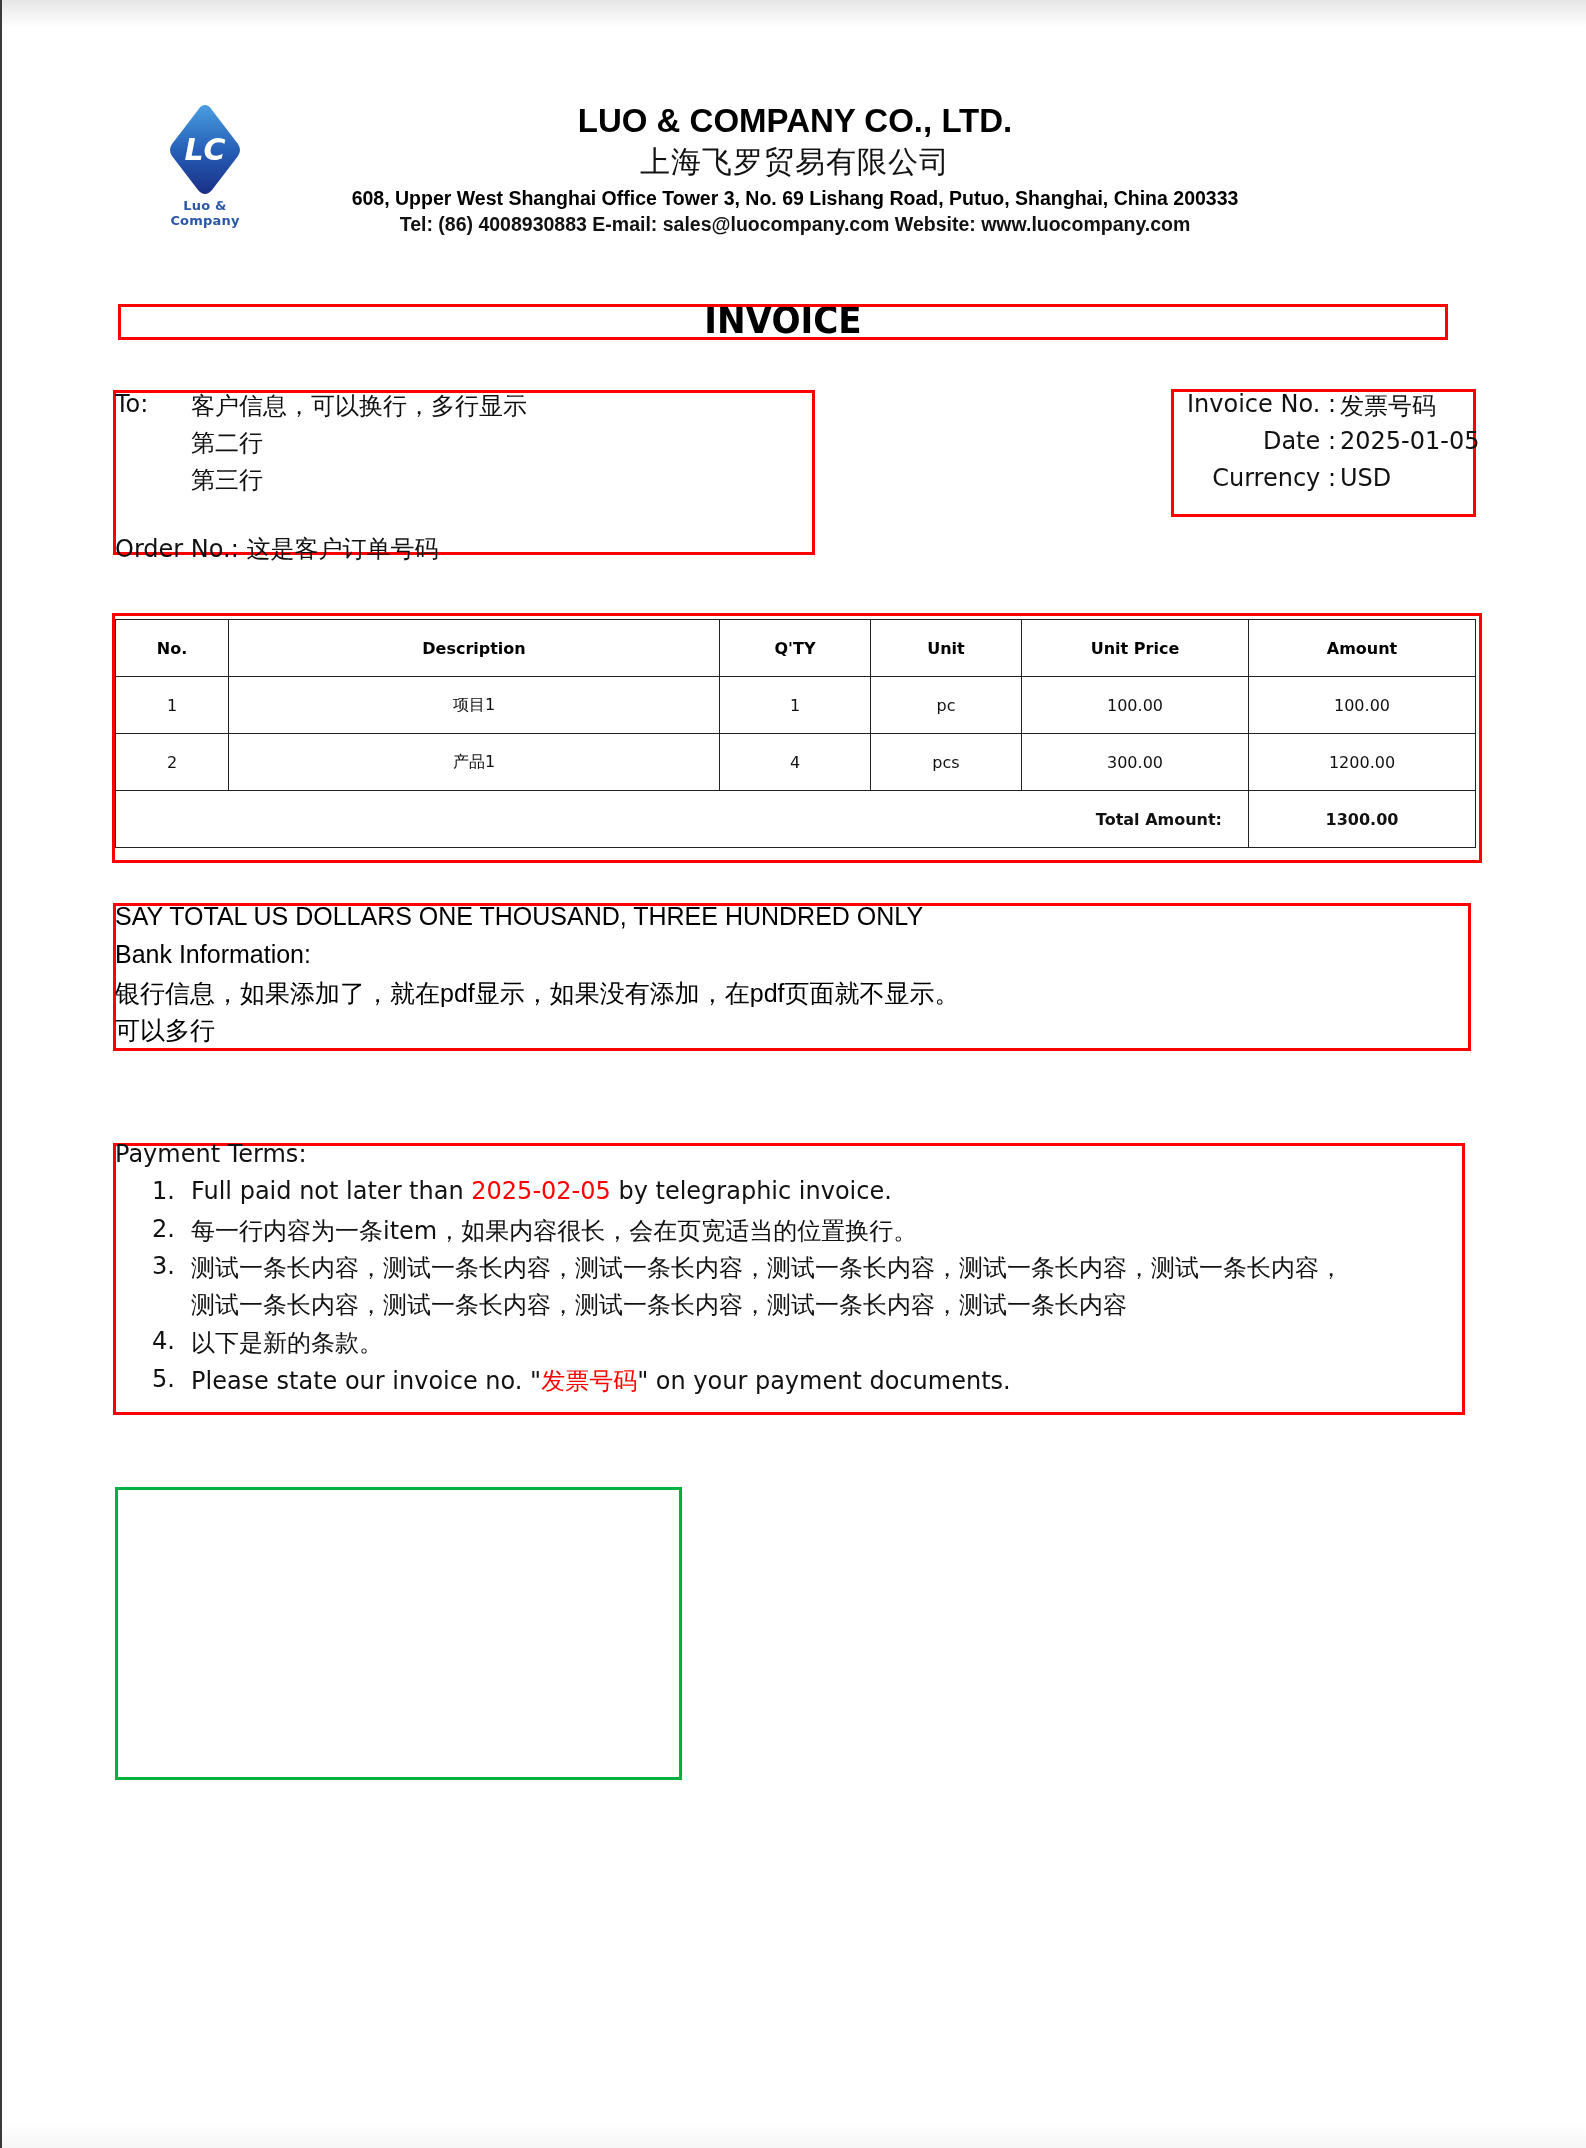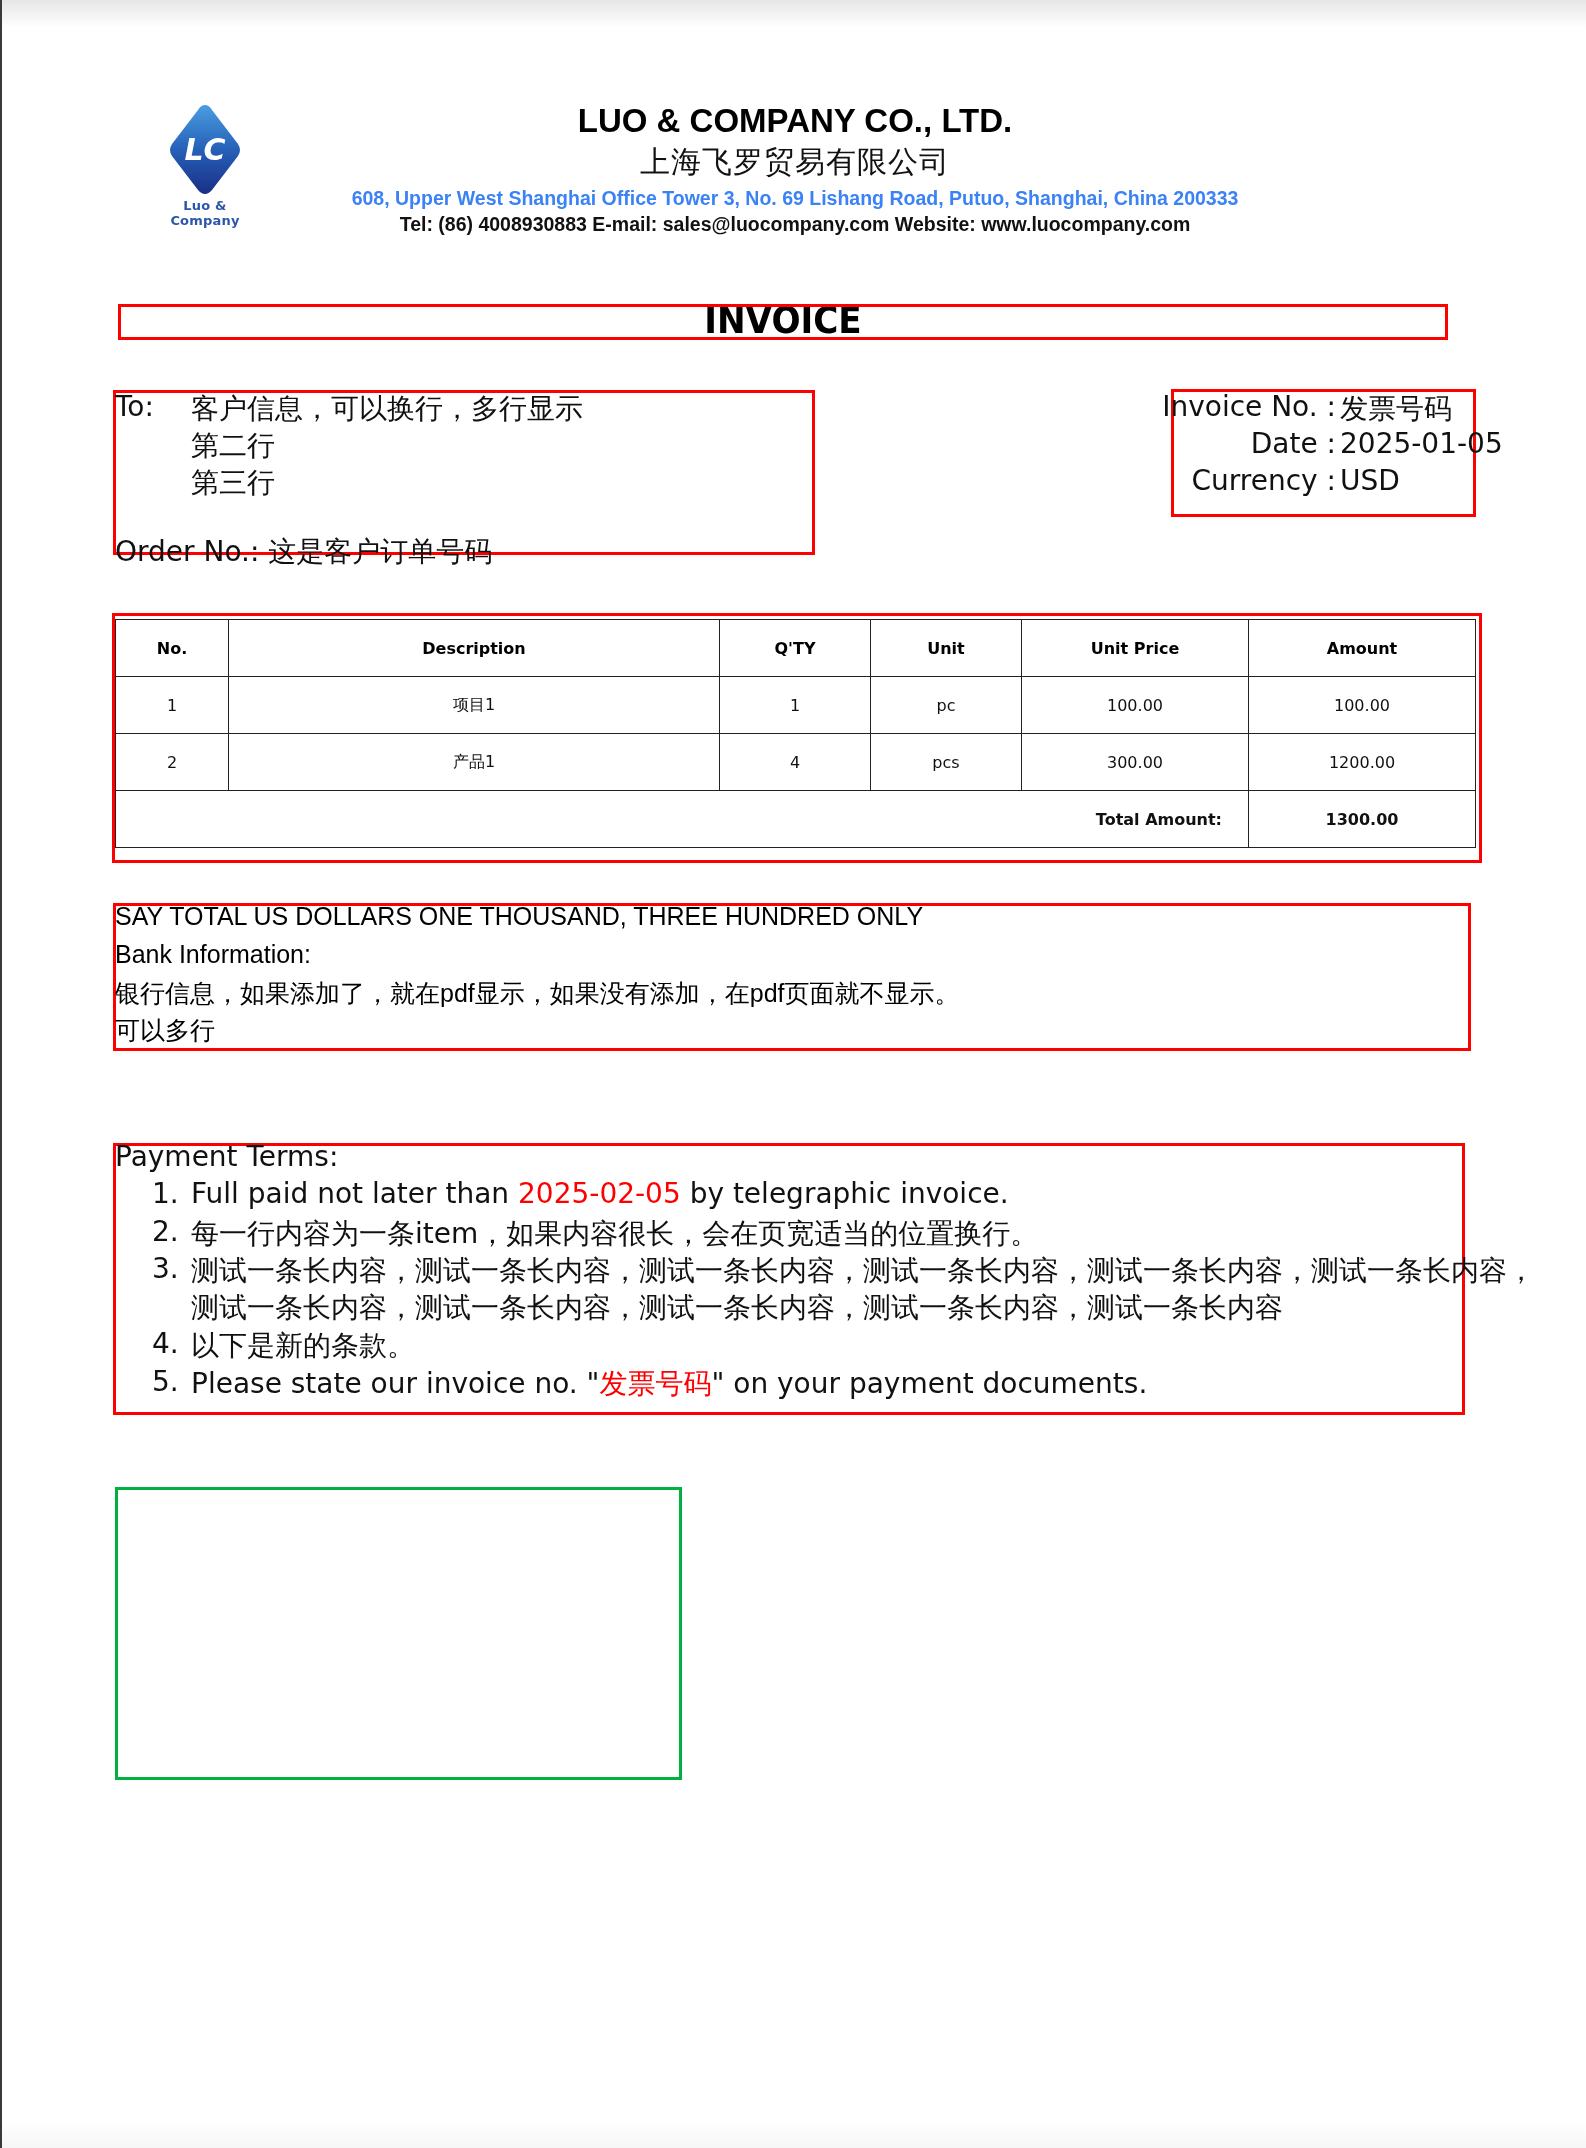--- a/index.html
+++ b/index.html
@@ -19,32 +19,32 @@
   
   .logo { position: absolute; left: 150px; top: 100px; width: 110px; height: 120px; }
   .logo-diamond { position: absolute; left: 18px; top: 2px; width: 74px; height: 96px; }
   .logo-name { position: absolute; left: 0; top: 98px; width: 110px; text-align: center;
     font-family: "DejaVu Sans", sans-serif; font-weight: bold; font-size: 13px; color: #2b57a8; letter-spacing: 0.2px; }
 
   
   .company { position: absolute; left: 300px; width: 990px; text-align: center; }
   .company-en { top: 102px; font-family: "Liberation Sans", sans-serif; font-weight: bold; font-size: 33px; color: #000; }
   .company-cn { top: 142px; font-family: "DejaVu Serif", serif; font-size: 30px; color: #111; letter-spacing: 1px; }
-  .company-addr { top: 187px; font-family: "Liberation Sans", sans-serif; font-weight: bold; font-size: 19.5px; color: #3b82f6; }
+  .company-addr { top: 187px; font-family: "Liberation Sans", sans-serif; font-weight: bold; font-size: 19.5px; color: #000000; }
   .company-tel { top: 213px; font-family: "Liberation Sans", sans-serif; font-weight: bold; font-size: 19.5px; color: #111; }
 
   .redbox { position: absolute; border: 3px solid #ff0000; box-sizing: border-box; }
   .greenbox { position: absolute; border: 3px solid #00b140; box-sizing: border-box; }
 
   .invoice-title { position: absolute; left: 118px; top: 304px; width: 1330px; height: 36px; }
   .invoice-title-text { position: absolute; left: 0; width: 100%; top: -6px; text-align: center;
     font-family: "DejaVu Sans", sans-serif; font-weight: bold; font-size: 38px; color: #000; letter-spacing: 0px;
     transform: scaleX(0.9); }
 
-  .txt { font-family: "DejaVu Sans", sans-serif; font-size: 28px; color: #111; white-space: nowrap; }
+  .txt { font-family: "DejaVu Sans", sans-serif; font-size: 24px; color: #111; white-space: nowrap; }
 
   
   .to-box { left: 113px; top: 390px; width: 702px; height: 165px; }
   .to-label { left: 115px; top: 390px; }
   .to-line { left: 191px; }
   .order-line { left: 115px; top: 518px; margin-top: 15px; }
 
   
   .meta-box { left: 1171px; top: 389px; width: 305px; height: 128px; }
   .meta-key { position: absolute; right: 0; text-align: right; }

